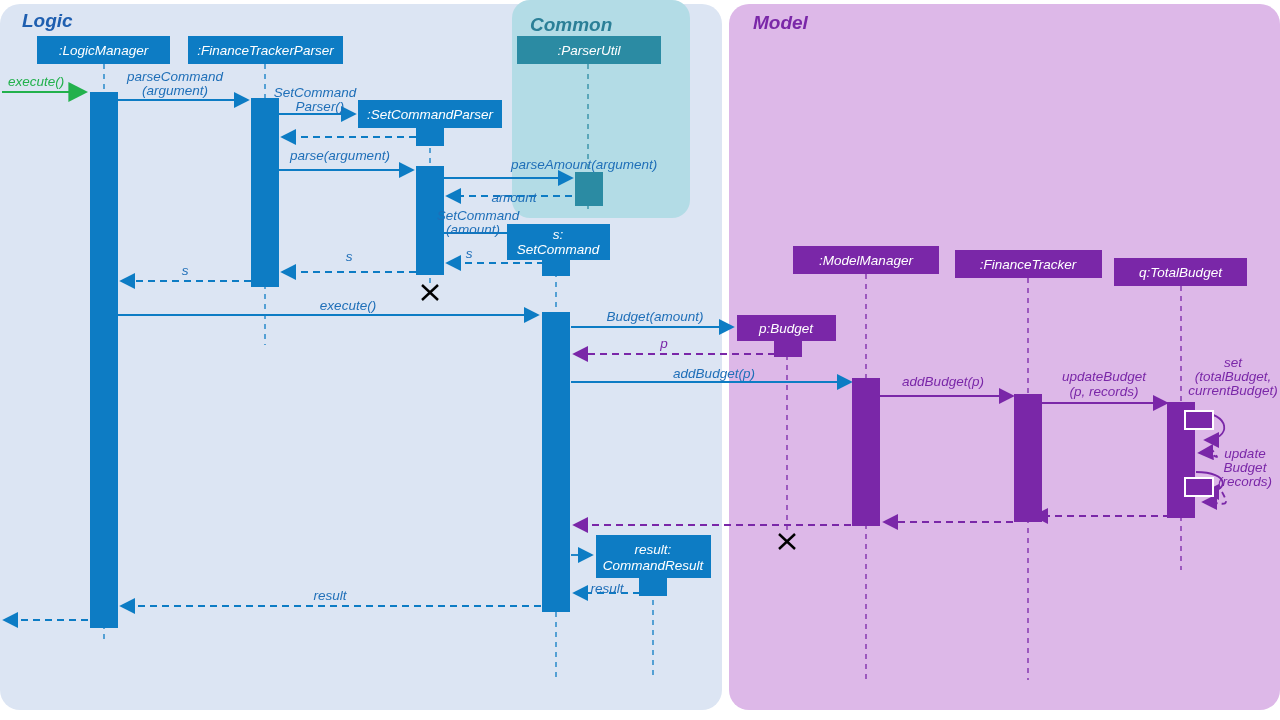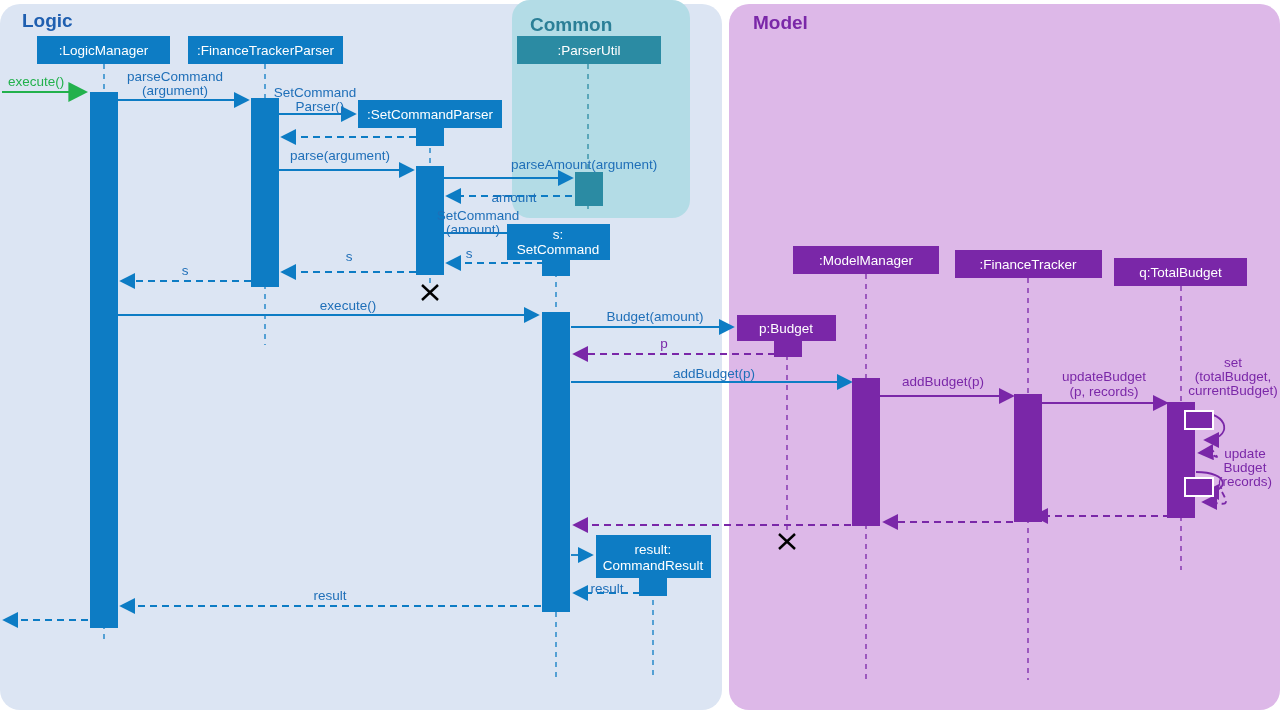--- a/index.html
+++ b/index.html
@@ -1,19 +1,19 @@
 <!DOCTYPE html>
 <html><head>
 <meta charset="utf-8">
 <title>Sequence Diagram</title>
 <style>
   html,body{margin:0;padding:0;background:#ffffff;}
   body{width:1280px;height:720px;overflow:hidden;
        font-family:"Liberation Sans","DejaVu Sans",sans-serif;}
-  #stage{position:relative;width:1280px;height:568px;}
+  #stage{position:relative;width:1280px;height:568px;font-style:italic;}
   svg#diagram{position:absolute;left:0;top:0;width:1280px;height:720px;}
   .pkg-title{font-weight:bold;font-size:19px;}
   .lbl{font-size:13.5px;}
   .objname{font-size:13.5px;fill:#ffffff;}
   text{font-family:"Liberation Sans","DejaVu Sans",sans-serif;}
 </style>
 </head>
 <body>
 
 <div id="stage">

